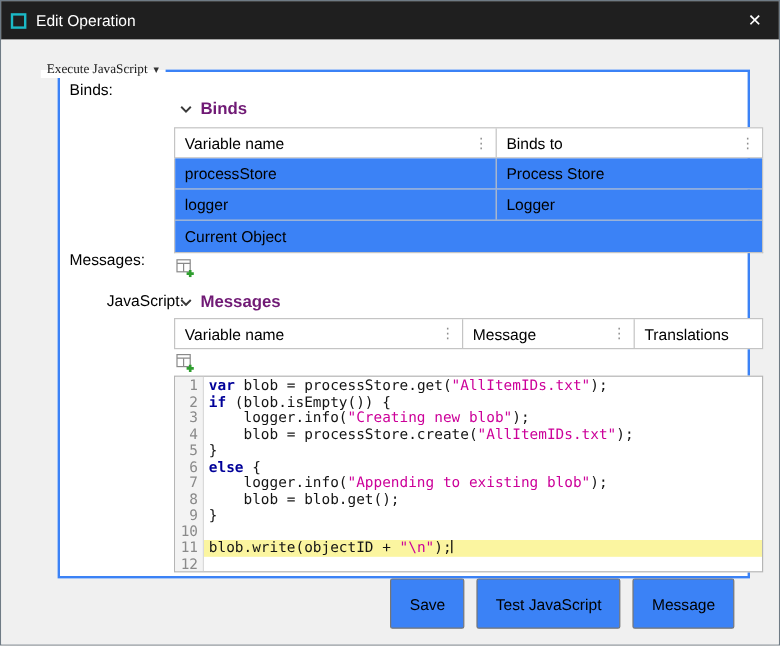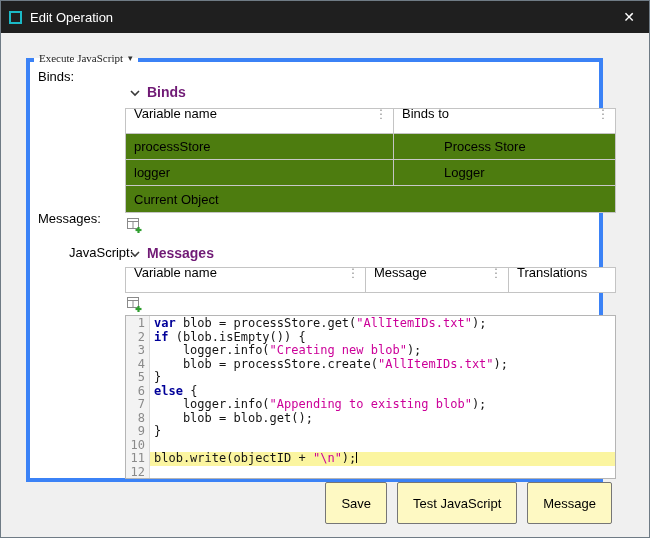--- a/index.html
+++ b/index.html
@@ -27,22 +27,22 @@
   .close-btn {
     margin-left:auto; width:40px; height:32px;
     display:flex; align-items:center; justify-content:center;
     font-size:14px; color:#fff; cursor:default;
   }
 
   
   .content { flex:1; position:relative; background:#f0f0f0; }
 
   .panel {
-    position:absolute; left:25px; top:25px; width:577px; height:424px;
-    background:#ffffff; border:4px solid #3b82f6;
+    position:absolute; left:47px; top:25px; width:577px; height:424px;
+    background:#ffffff; border:2px solid #3b82f6;
   }
   .panel-title {
     position:absolute; left:33px; top:18px; z-index:2;
     display:flex; align-items:center; gap:5px;
     font-size:11px; color:#1a1a1a;
     padding:0 5px; height:14px; line-height:14px;
     background:linear-gradient(#f0f0f0 50%, #ffffff 50%);
     cursor:default;
     font-family:Liberation Serif, serif;
   }
@@ -60,32 +60,32 @@
   }
   .binds-header { top:22px; }
   .messages-header { top:183px; }
 
   
   .ttable { position:absolute; left:95px; width:491px; font-size:13px; }
   .binds-table { top:46px; }
   .messages-table { top:205px; }
   .thead { display:flex; height:26px; background:#fff; border:1px solid #c4c4c4; }
   .th {
-    display:flex; align-items:flex-end; padding:0 3px 12px 8px;
+    display:flex; align-items:center; padding:0 3px 0 8px;
     border-right:1px solid #c4c4c4; overflow:hidden;gap:24px;
   }
   .th:last-child { border-right:none; }
   .overflow { margin-left:auto; color:#8f8f8f; font-size:12px; padding:0 3px; }
   .binds-table .col-a { width:268px; }
   .binds-table .col-b { flex:1; }
   .messages-table .col-a { width:240px; }
   .messages-table .col-b { width:143px; }
   .messages-table .col-c { flex:1; }
   .tbody { border:1px solid #c4c4c4; border-top:none; }
-  .trow { display:flex; height:26px; background:#4d7c0f; border-bottom:1px solid #c8c8c8;gap:42px; }
+  .trow { display:flex; height:26px; background:#3b82f6; border-bottom:1px solid #c8c8c8; }
   .trow:last-child { border-bottom:none; }
   .tcell { display:flex; align-items:center; padding:0 8px; overflow:hidden; }
   .tcell.col-a { border-right:1px solid #c4c4c4; }
 
   .add-row-btn {
     position:absolute; left:95px; width:18px; height:18px;
     display:flex; align-items:center; justify-content:center; cursor:default;
   }
   .add1 { top:154px; }
   .add2 { top:233px; }
@@ -107,21 +107,21 @@
   .code-line.hl { background:#fbf5a0; }
   .tok-kw { color:#000099; font-weight:bold; }
   .tok-str { color:#cc0099; }
   .tok-pl { color:#141414; }
   .caret { display:inline-block; width:1px; height:11px; background:#000; vertical-align:-1px; }
 
   
   .footer { position:absolute; right:37px; bottom:13px; display:flex; gap:10px; }
   .btn {
     height:42px; min-width:54px; padding:12px 15px;
-    background:#fef9c3; border:1px solid #767676; border-radius:2px;
+    background:#3b82f6; border:1px solid #767676; border-radius:2px;
     font-size:13px; font-family:"Liberation Sans", sans-serif; color:#000;
     display:flex; align-items:center; justify-content:center; cursor:default;
   }
 </style>
 </head>
 <body>
 
 <div class="dialog">
 
   <div class="titlebar">

